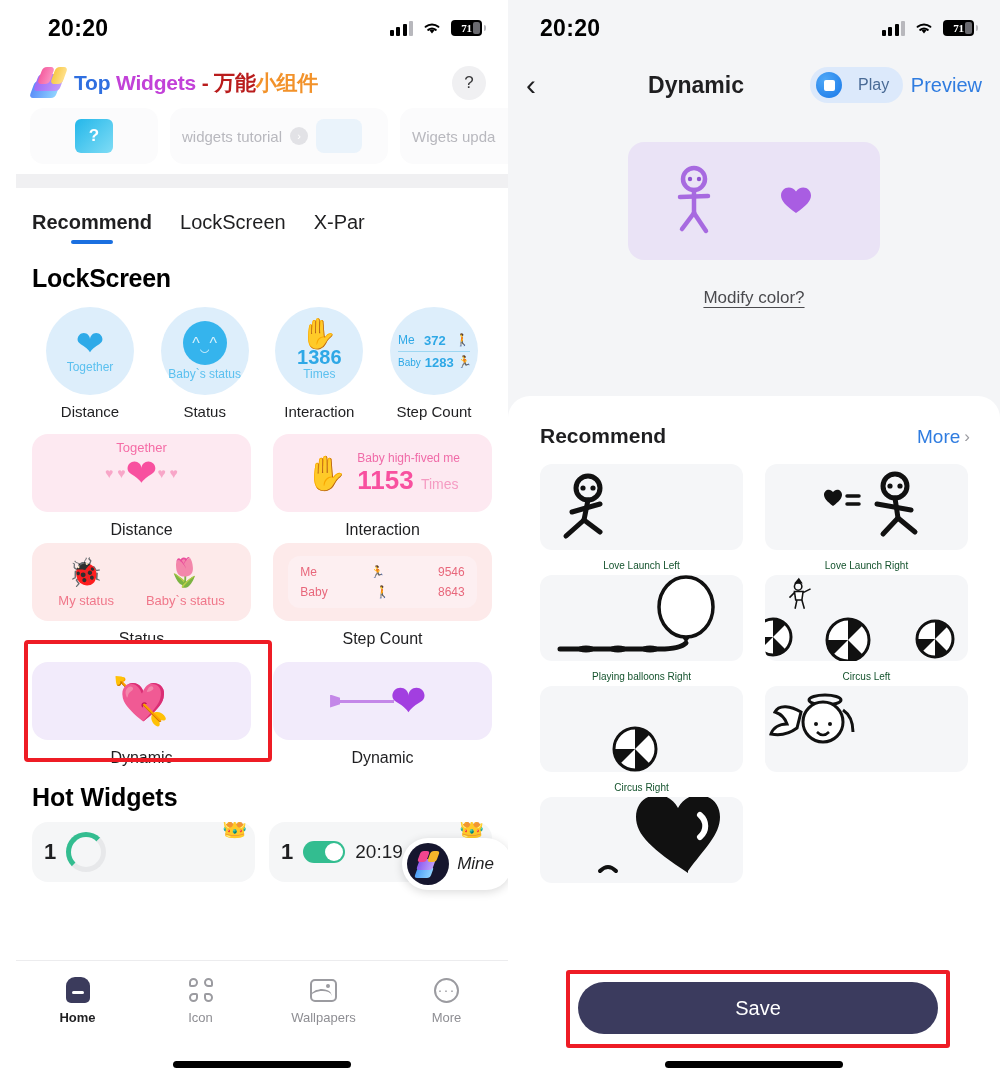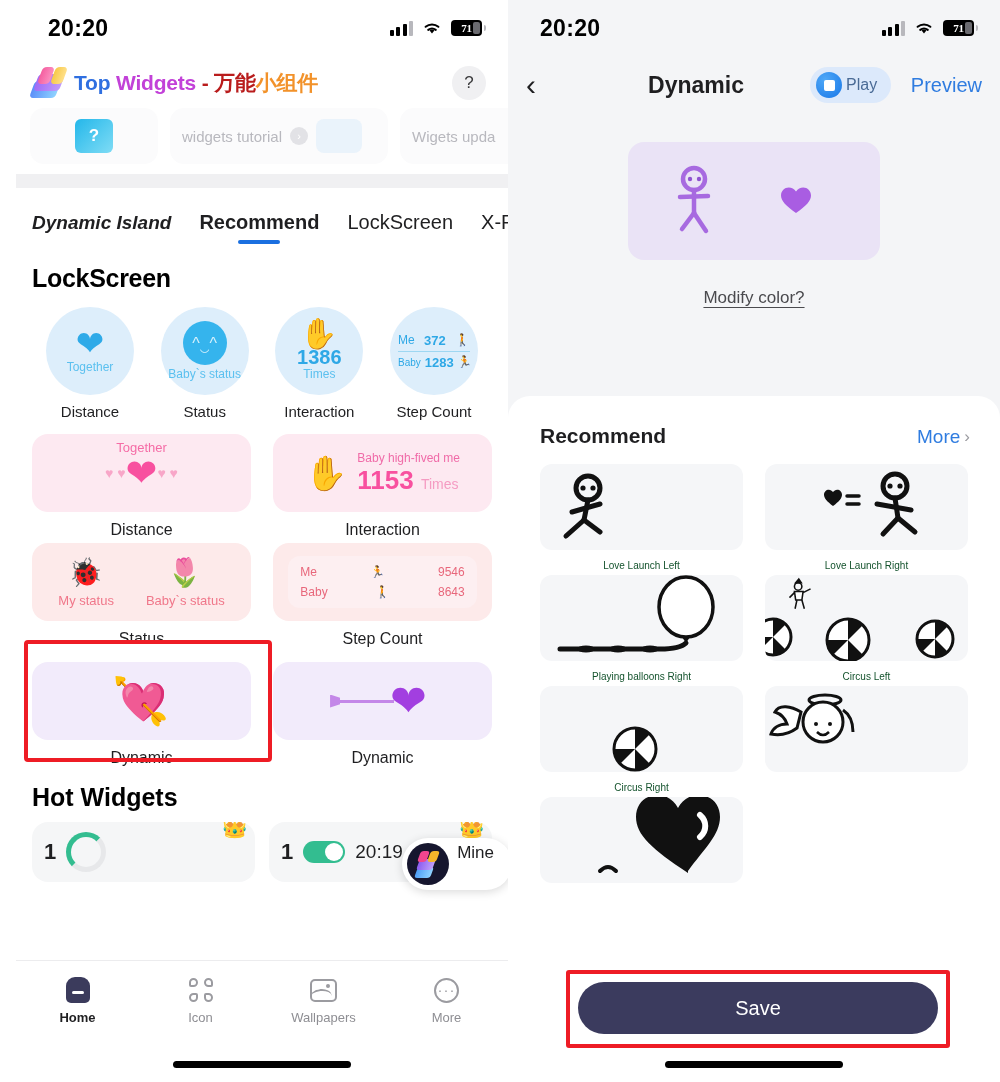--- a/index.html
+++ b/index.html
@@ -152,23 +152,23 @@
     border: 4px solid #ee1c25; border-radius: 4px; pointer-events:none; z-index: 5;
   }
   .angel { font-size:46px; color:#a76ae0; line-height:1; }
   .arrow-heart { display:flex; align-items:center; gap:2px;}
   .arrow-heart .shaft { width:56px; height:3px; background:#c487e8; position:relative;}
   .arrow-heart .shaft::before{content:"";position:absolute;left:-8px;top:-5px;width:10px;height:13px;background:#c487e8;clip-path:polygon(0 0,100% 25%,100% 75%,0 100%);}
   .arrow-heart .hrt { font-size:44px; color:#a23fe0; line-height:.8; margin-left:-6px;}
 
   
   .mine-btn {
-    position:absolute; right: -4px; top: 838px; display:flex; align-items:flex-start; gap:8px;
+    position:absolute; right: -4px; top: 838px; display:flex; align-items:center; gap:8px;
     background:#fff; border-radius: 26px; padding: 5px 18px 5px 5px;
-    box-shadow: 0 2px 10px rgba(0,0,0,.15); z-index: 9;
+    box-shadow: 0 2px 10px rgba(0,0,0,.15); z-index: 9; font-style: italic;
   }
   .mine-av { width:42px;height:42px;border-radius:50%;background:#16162e; position:relative; overflow:hidden;}
   .mine-av i { position:absolute; width:16px;height:11px;border-radius:3px; transform:skewX(-20deg);}
   .mine-av i:nth-child(1){left:9px;top:24px;background:linear-gradient(90deg,#4d9df5,#8fd3ff);}
   .mine-av i:nth-child(2){left:11px;top:16px;background:linear-gradient(90deg,#8a5cf0,#c2a0fb);}
   .mine-av i:nth-child(3){left:12px;top:8px;width:9px;background:#f0458f;}
   .mine-av i:nth-child(4){left:22px;top:8px;width:9px;background:#f5b62a;}
   .mine-lbl { font-size:17px; color:#1f1f21; }
 
   .hot-title { font-size:25px; font-weight:bold; padding: 16px 0 0 16px; }
@@ -206,21 +206,21 @@
   .more-ic { width:25px;height:25px;border:2px solid #9b9ba0;border-radius:50%;display:flex;align-items:center;justify-content:center;color:#9b9ba0;font-size:15px;line-height:0;letter-spacing:1px;}
   .home-bar { position:absolute; left:50%; transform:translateX(-50%); bottom: 14px;
               width: 178px; height: 7px; border-radius: 4px; background:#000; }
 
   
   .r-nav { display:flex; align-items:center; height: 58px; padding: 0 18px; position:relative; }
   .r-back { font-size: 30px; color:#1f1f21; line-height:0; width:40px; font-weight:300;}
   .r-title { position:absolute; left: 50%; transform: translateX(-50%); margin-left:-58px;
              font-size: 23px; font-weight: bold; color:#1f1f21; }
   .play-pill {
-    position:absolute; left: 302px; display:flex; align-items:center; gap:4px;
+    position:absolute; left: 302px; display:flex; align-items:center; gap:16px;
     background:#dce9fb; border-radius: 18px; padding: 5px 14px 5px 6px;
   }
   .play-ic { width:26px;height:26px;border-radius:50%;
              background: radial-gradient(circle at 35% 30%, #4fa8f7, #1877e8);
              display:flex;align-items:center;justify-content:center;}
   .play-ic span { width:11px;height:11px;background:#fff;border-radius:2px;}
   .play-lbl { font-size:16px; color:#4a6b96; }
   .preview-lnk { margin-left:auto; font-size:20px; color:#2f7ce0; }
 
   .prev-card {
@@ -300,23 +300,20 @@
         <span class="bn-chev">›</span>
         <span class="bn-shirt"></span>
       </div>
       <div class="bn b3">
         <span>Wigets upda</span>
       </div>
     </div>
     <div class="divider-strip"></div>
 
     <div class="tabs">
-      <div class="tab di">
-        <span>Dynamic Island</span>
-      </div>
       <div class="tab active">
         <span>Recommend</span>
       </div>
       <div class="tab">
         <span>LockScreen</span>
       </div>
       <div class="tab cut">
         <span>X-Par</span>
       </div>
     </div>

